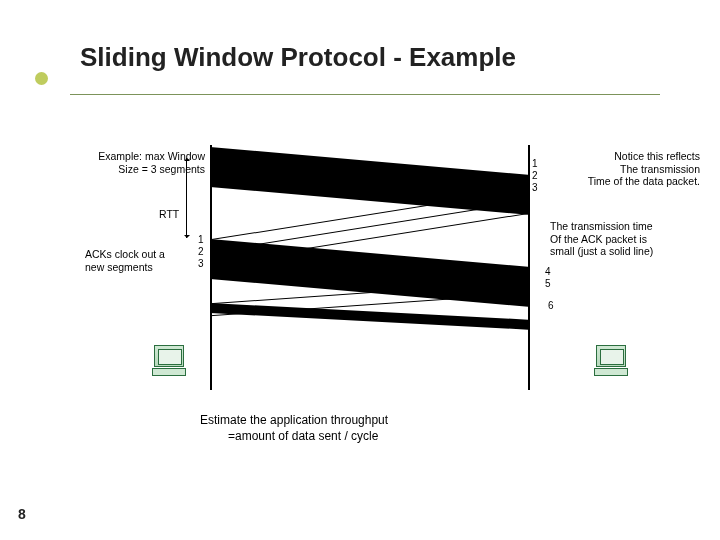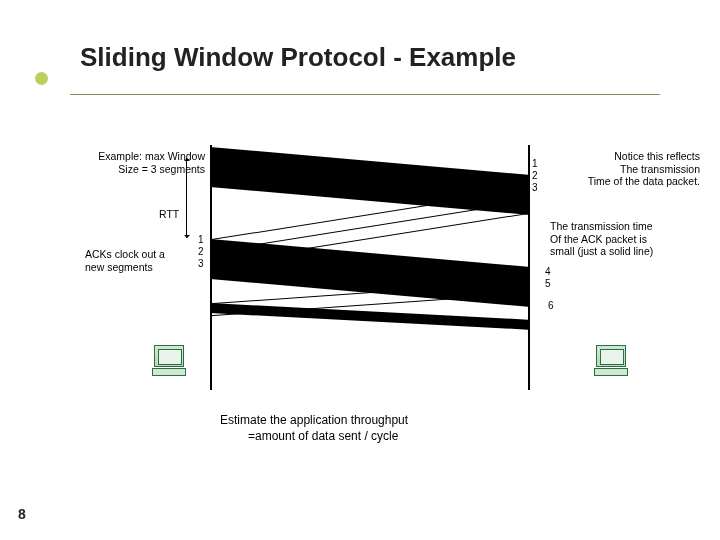--- a/index.html
+++ b/index.html
@@ -109,21 +109,20 @@
   .pc.left { left: 150px; top: 345px; }
   .pc.right { left: 592px; top: 345px; }
 
   
   .est {
     position: absolute;
     left: 200px; top: 412px;
     font-size: 12px;
     line-height: 1.35;
     width: 460px;
-    margin-left: 20px;
   }
 </style>
 </head>
 <body>
 
 <div class="bullet-dot"></div>
 <div class="title">Sliding Window Protocol - Example</div>
 <div class="underline"></div>
 
 <div class="txt ex-box" style="white-space:pre-line;text-align:right;">Example: max Window

